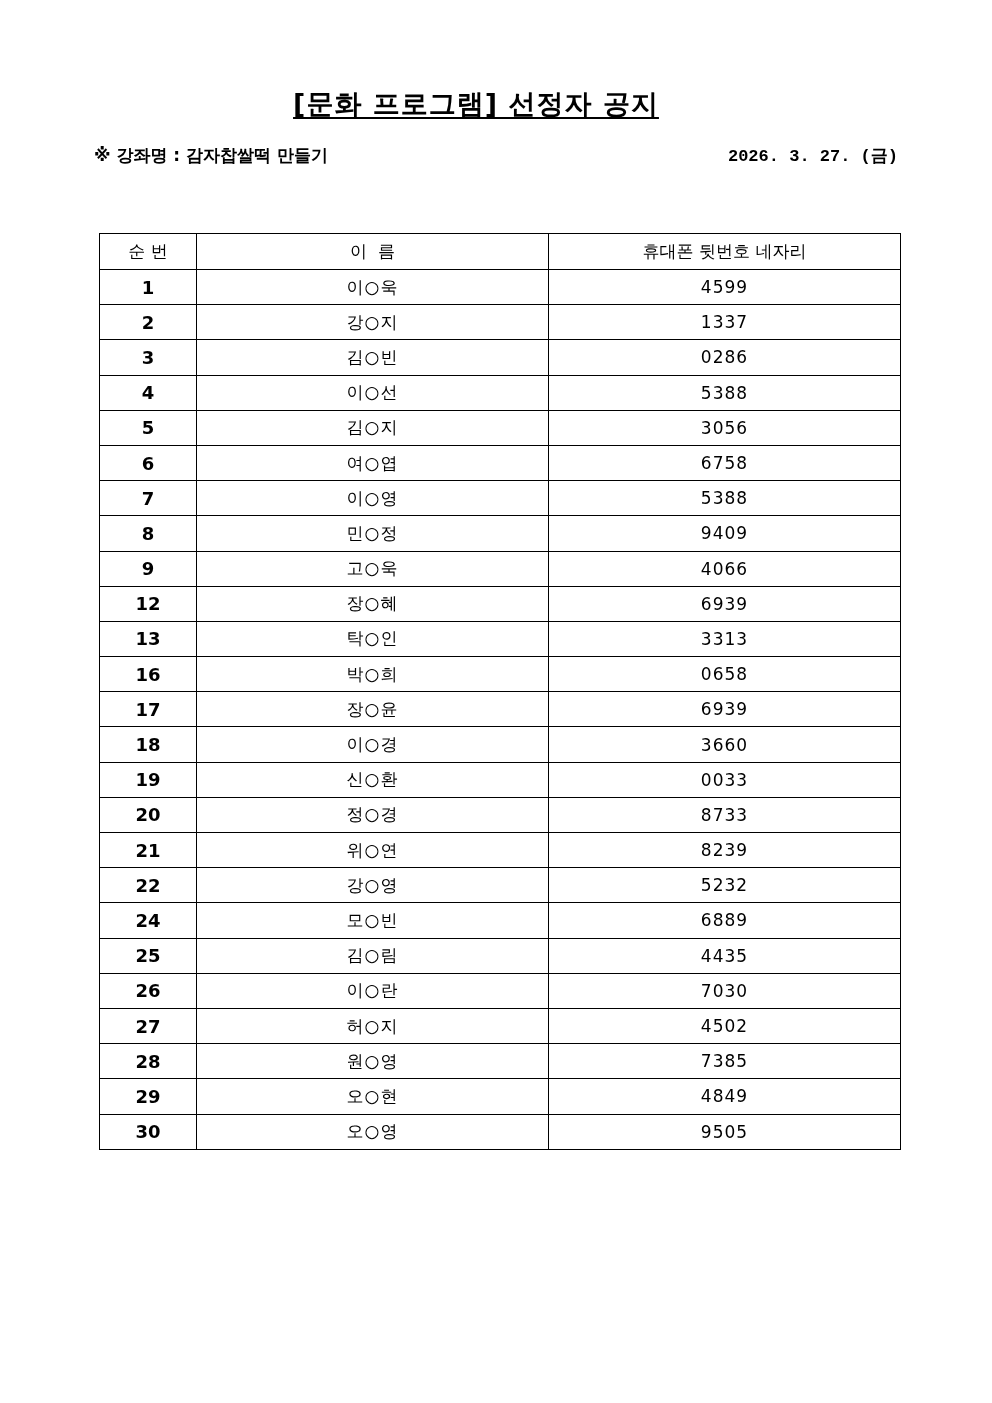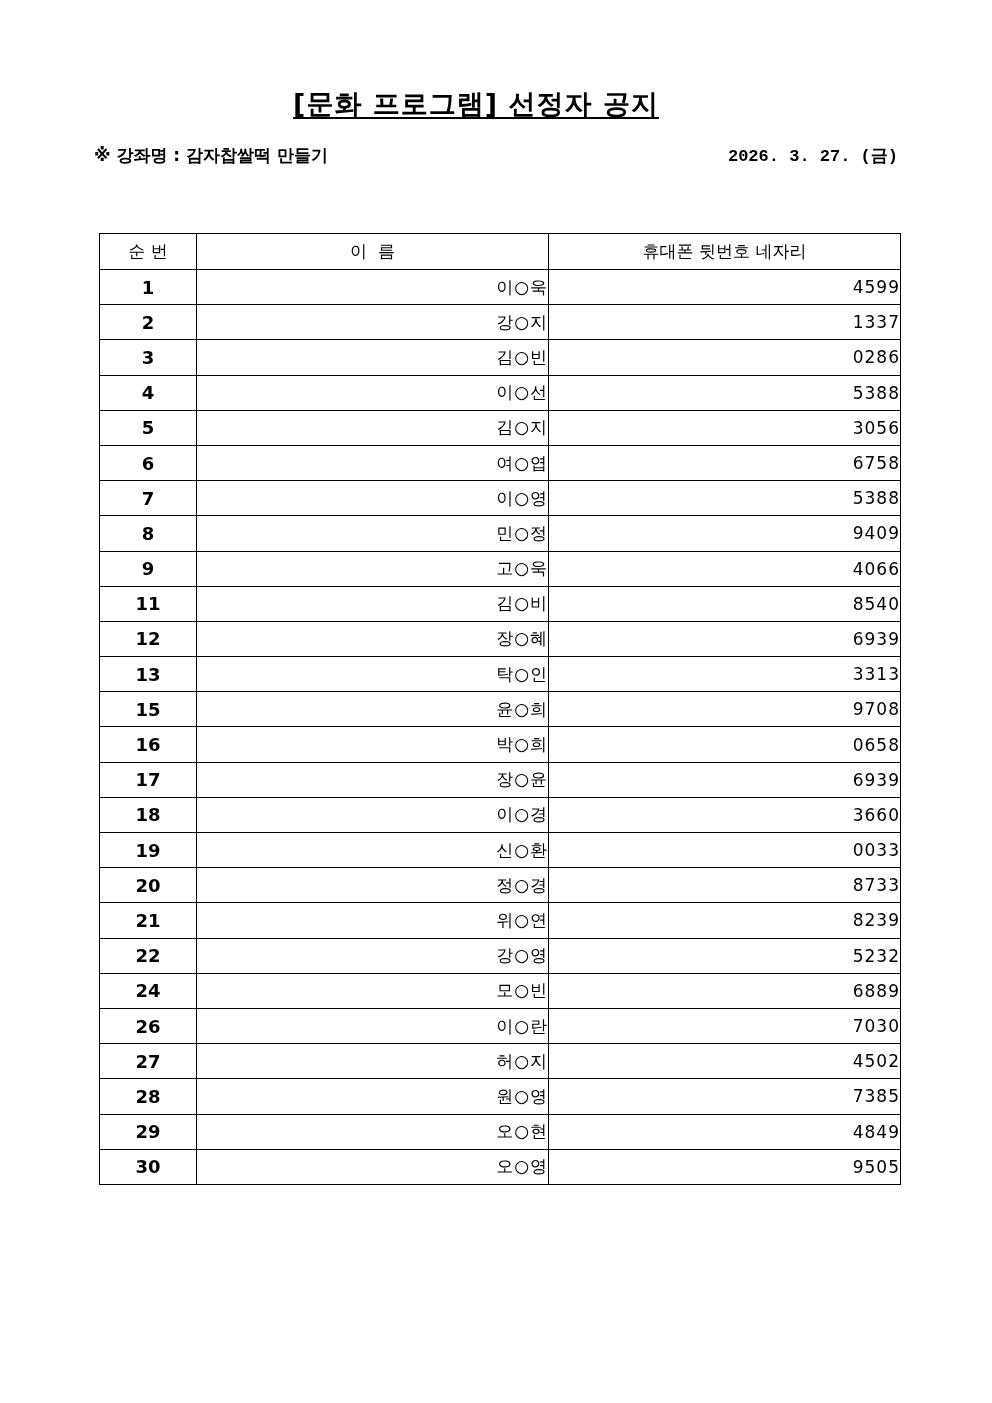--- a/index.html
+++ b/index.html
@@ -24,21 +24,21 @@
       position: absolute; top: 193px; left: 99px; width: 801px;
       border-collapse: collapse; table-layout: fixed; margin-top: 40px;
     }
     table.list th, table.list td {
       border: 1px solid #000; text-align: center; padding: 0;
       font-weight: normal; font-size: 18px;
     }
     table.list th { height: 35px; font-size: 17px; }
     table.list td { height: 34.2px; }
     table.list td.num { font-weight: bold; font-size: 18px; }
-    table.list td.name, table.list td.phone { font-family: "DejaVu Sans", sans-serif; font-size: 17px; letter-spacing: 1px; text-align: right; }
+    table.list td.name, table.list td.phone { font-family: "DejaVu Sans", sans-serif; font-size: 17px; letter-spacing: 1px; }
     col.c1 { width: 97px; }
     col.c2 { width: 352px; }
     col.c3 { width: 352px; }
   </style>
 </head>
 <body>
 
 <div class="title">
   <span>[문화 프로그램] 선정자 공지</span>
 </div>
@@ -98,38 +98,28 @@
         <td class="num">8</td>
         <td class="name">민○정</td>
         <td class="phone">9409</td>
       </tr>
       <tr>
         <td class="num">9</td>
         <td class="name">고○욱</td>
         <td class="phone">4066</td>
       </tr>
       <tr>
-        <td class="num">11</td>
-        <td class="name">김○비</td>
-        <td class="phone">8540</td>
-      </tr>
-      <tr>
         <td class="num">12</td>
         <td class="name">장○혜</td>
         <td class="phone">6939</td>
       </tr>
       <tr>
         <td class="num">13</td>
         <td class="name">탁○인</td>
         <td class="phone">3313</td>
-      </tr>
-      <tr>
-        <td class="num">15</td>
-        <td class="name">윤○희</td>
-        <td class="phone">9708</td>
       </tr>
       <tr>
         <td class="num">16</td>
         <td class="name">박○희</td>
         <td class="phone">0658</td>
       </tr>
       <tr>
         <td class="num">17</td>
         <td class="name">장○윤</td>
         <td class="phone">6939</td>
@@ -158,20 +148,25 @@
         <td class="num">22</td>
         <td class="name">강○영</td>
         <td class="phone">5232</td>
       </tr>
       <tr>
         <td class="num">24</td>
         <td class="name">모○빈</td>
         <td class="phone">6889</td>
       </tr>
       <tr>
+        <td class="num">25</td>
+        <td class="name">김○림</td>
+        <td class="phone">4435</td>
+      </tr>
+      <tr>
         <td class="num">26</td>
         <td class="name">이○란</td>
         <td class="phone">7030</td>
       </tr>
       <tr>
         <td class="num">27</td>
         <td class="name">허○지</td>
         <td class="phone">4502</td>
       </tr>
       <tr>

